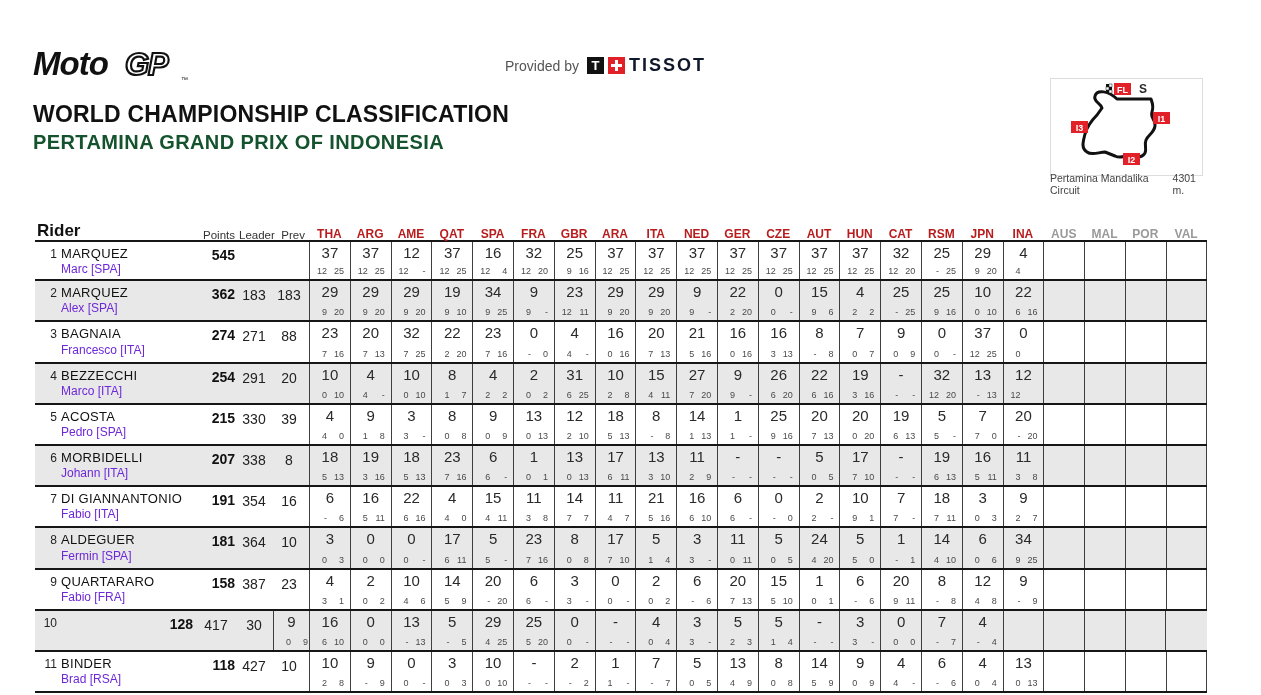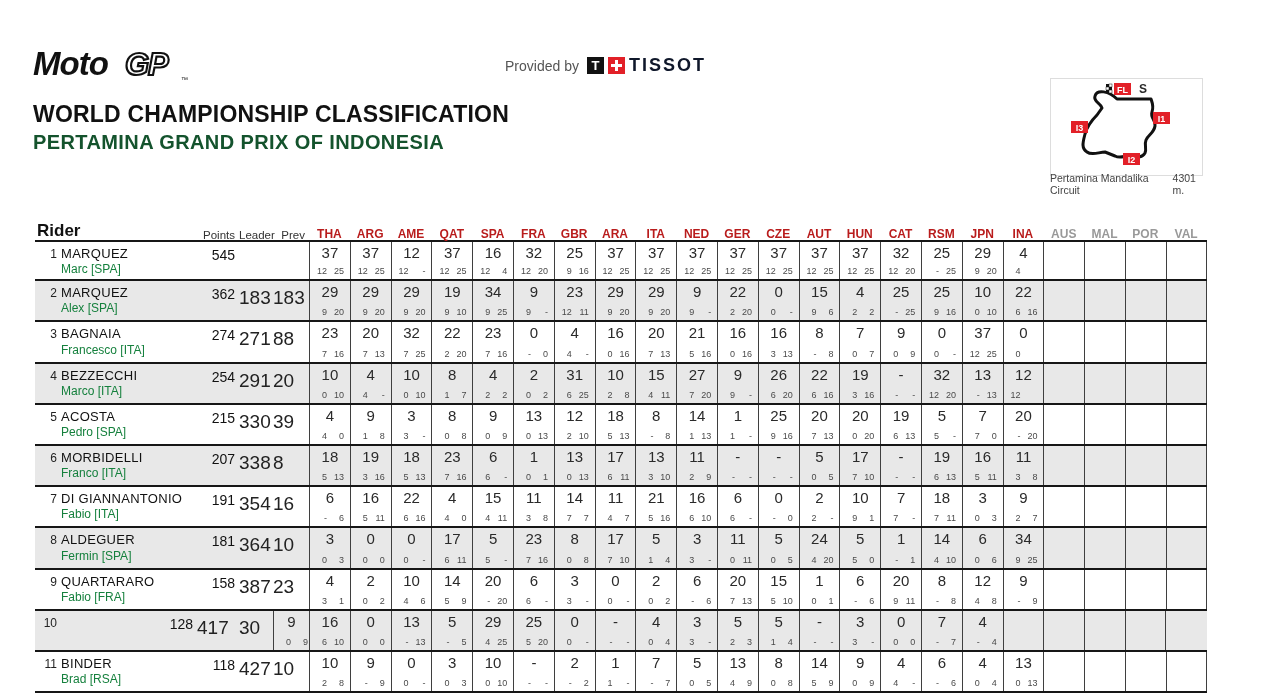--- a/index.html
+++ b/index.html
@@ -36,23 +36,23 @@
   .h-num  { font-size:11.5px; color:#333; text-align:right; padding-right:4px; align-self:end; }
   .race-head { font-size:12px; font-weight:bold; color:#b91c1c; text-align:center; }
   .race-head.future { color:#999; }
 
   .row { height:41.2px; border-bottom:2px solid #161616; }
   .row.first { border-top:2px solid #161616; }
   .row.alt { background:#e8e8e8; }
   .pos { font-size:12px; color:#222; text-align:right; padding:5px 4px 0 0; }
   .nameblock { padding-top:4px; line-height:1.25; }
   .surname { font-size:13px; font-weight:normal; color:#111; letter-spacing:0.3px; }
-  .firstname { font-size:12px; color:#15803d; }
-  .pts { font-size:14px; font-weight:normal; color:#111; text-align:right; padding:5px 4px 0 0; }
-  .ldr, .prv { font-size:19px; color:#222; text-align:left; padding:6px 4px 0 0; }
+  .firstname { font-size:12px; color:#6d28d9; }
+  .pts { font-size:14px; font-weight:bold; color:#111; text-align:right; padding:5px 4px 0 0; }
+  .ldr, .prv { font-size:14px; color:#222; text-align:center; padding:6px 4px 0 0; }
 
   .rcell { border-left:1px solid #3f3f3f; display:flex; flex-direction:column; justify-content:space-between; }
   .rcell.last { border-right:1px solid #3f3f3f; }
   .tot { text-align:center; font-size:15px; color:#2a2a2a; padding-top:2px; height:20px; }
   .subs { display:flex; font-size:9px; color:#4a4a4a; padding:0 0 3px 2px; height:13px; }
   .subs .s1 { width:15px; text-align:right; }
   .subs .s2 { width:17px; text-align:right; }
 </style>
 </head>
 <body>
@@ -843,21 +843,21 @@
         </div>
         <div class="rcell"></div>
         <div class="rcell"></div>
         <div class="rcell"></div>
         <div class="rcell last"></div>
       </div>
       <div class="grid row alt">
         <div class="pos">6</div>
         <div class="nameblock">
           <div class="surname">MORBIDELLI</div>
-          <div class="firstname">Franco [ITA]</div>
+          <div class="firstname">Johann [ITA]</div>
         </div>
         <div class="pts">207</div>
         <div class="ldr">338</div>
         <div class="prv">8</div>
         <div class="rcell">
           <div class="tot">18</div>
           <div class="subs">
             <div class="s1">5</div>
             <div class="s2">13</div>
           </div>

